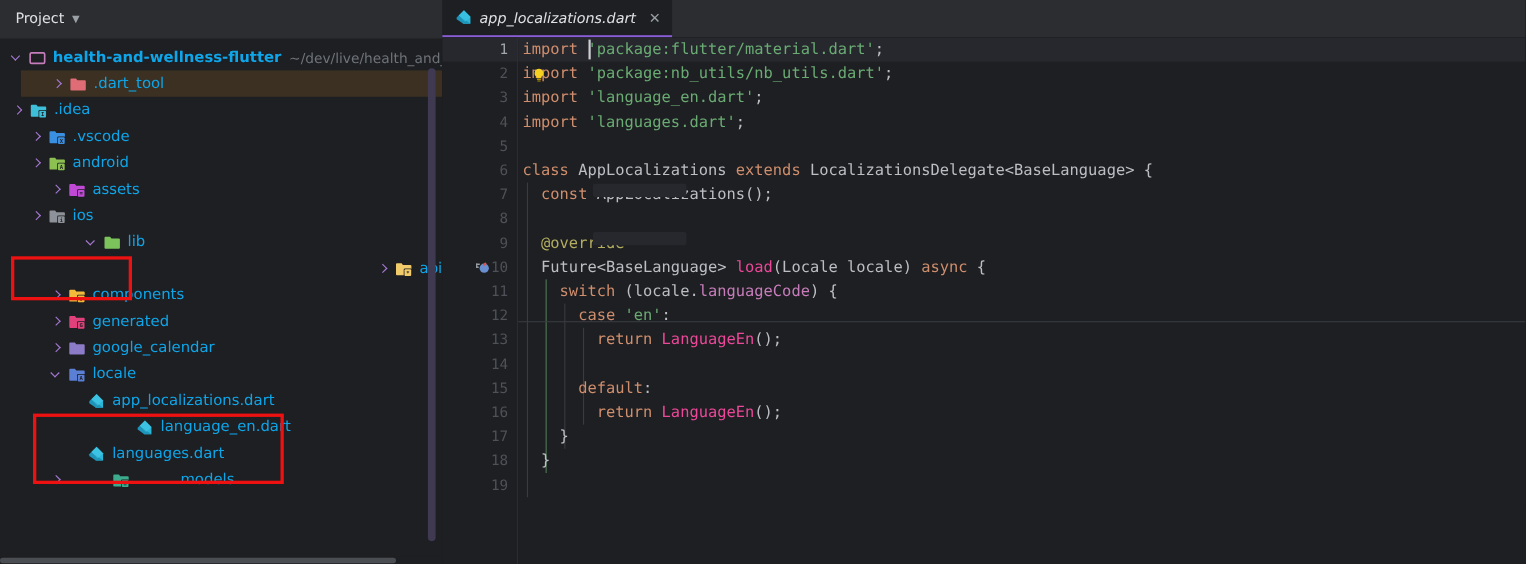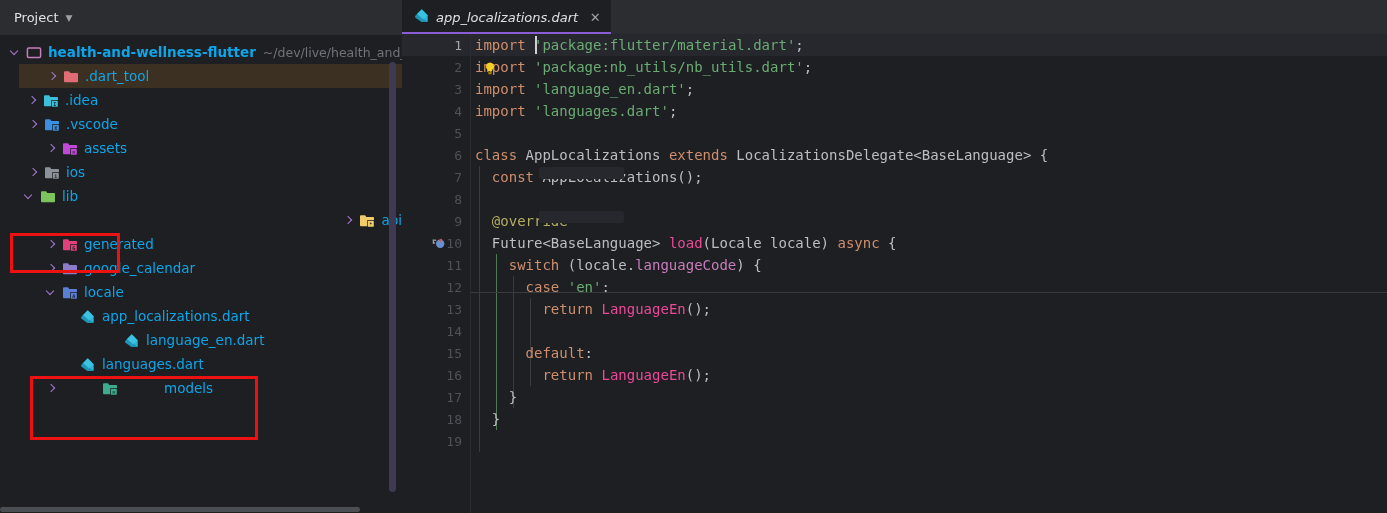--- a/index.html
+++ b/index.html
@@ -222,21 +222,21 @@
         </div>
         <div class="row sel" style="padding-left: 28px;">
           <span class="arrow has"></span>
           <span class="dicon">
             <svg width="16" height="15" viewBox="0 0 16 15">
               <path d="M1 3.2 A0.9 0.9 0 0 1 1.9 2.3 L6.1 2.3 L7.3 3.9 L14.1 3.9 A0.9 0.9 0 0 1 15 4.8 L15 12.3 A0.9 0.9 0 0 1 14.1 13.2 L1.9 13.2 A0.9 0.9 0 0 1 1 12.3 Z" fill="#e06c75"></path>
             </svg>
           </span>
           <span class="lbl">.dart_tool</span>
         </div>
-        <div class="row" style="padding-left: 27px;">
+        <div class="row" style="padding-left: 11px;">
           <span class="arrow has"></span>
           <span class="dicon">
             <svg width="16" height="15" viewBox="0 0 16 15">
               <path d="M1 3.2 A0.9 0.9 0 0 1 1.9 2.3 L6.1 2.3 L7.3 3.9 L14.1 3.9 A0.9 0.9 0 0 1 15 4.8 L15 12.3 A0.9 0.9 0 0 1 14.1 13.2 L1.9 13.2 A0.9 0.9 0 0 1 1 12.3 Z" fill="#3dbfd9"></path>
               <rect x="8" y="7" width="7.5" height="7.5" rx="1.2" fill="#1e1f22"></rect>
               <rect x="8.7" y="7.7" width="6.1" height="6.1" rx="0.9" fill="#3dbfd9"></rect>
               <text x="11.75" y="12.6" font-size="5" text-anchor="middle" fill="#1e1f22" font-family="monospace" font-weight="bold">I</text>
             </svg>
           </span>
           <span class="lbl">.idea</span>
@@ -246,20 +246,32 @@
           <span class="dicon">
             <svg width="16" height="15" viewBox="0 0 16 15">
               <path d="M1 3.2 A0.9 0.9 0 0 1 1.9 2.3 L6.1 2.3 L7.3 3.9 L14.1 3.9 A0.9 0.9 0 0 1 15 4.8 L15 12.3 A0.9 0.9 0 0 1 14.1 13.2 L1.9 13.2 A0.9 0.9 0 0 1 1 12.3 Z" fill="#3b8fe0"></path>
               <rect x="8" y="7" width="7.5" height="7.5" rx="1.2" fill="#1e1f22"></rect>
               <rect x="8.7" y="7.7" width="6.1" height="6.1" rx="0.9" fill="#3b8fe0"></rect>
               <text x="11.75" y="12.6" font-size="5" text-anchor="middle" fill="#1e1f22" font-family="monospace" font-weight="bold">X</text>
             </svg>
           </span>
           <span class="lbl">.vscode</span>
         </div>
+        <div class="row" style="padding-left: 28px;">
+          <span class="arrow has"></span>
+          <span class="dicon">
+            <svg width="16" height="15" viewBox="0 0 16 15">
+              <path d="M1 3.2 A0.9 0.9 0 0 1 1.9 2.3 L6.1 2.3 L7.3 3.9 L14.1 3.9 A0.9 0.9 0 0 1 15 4.8 L15 12.3 A0.9 0.9 0 0 1 14.1 13.2 L1.9 13.2 A0.9 0.9 0 0 1 1 12.3 Z" fill="#8cc152"></path>
+              <rect x="8" y="7" width="7.5" height="7.5" rx="1.2" fill="#1e1f22"></rect>
+              <rect x="8.7" y="7.7" width="6.1" height="6.1" rx="0.9" fill="#8cc152"></rect>
+              <text x="11.75" y="12.6" font-size="5" text-anchor="middle" fill="#1e1f22" font-family="monospace" font-weight="bold">A</text>
+            </svg>
+          </span>
+          <span class="lbl">android</span>
+        </div>
         <div class="row" style="padding-left: 28px; margin-left: 18px;">
           <span class="arrow has"></span>
           <span class="dicon">
             <svg width="16" height="15" viewBox="0 0 16 15">
               <path d="M1 3.2 A0.9 0.9 0 0 1 1.9 2.3 L6.1 2.3 L7.3 3.9 L14.1 3.9 A0.9 0.9 0 0 1 15 4.8 L15 12.3 A0.9 0.9 0 0 1 14.1 13.2 L1.9 13.2 A0.9 0.9 0 0 1 1 12.3 Z" fill="#c04ad6"></path>
               <rect x="8" y="7" width="7.5" height="7.5" rx="1.2" fill="#1e1f22"></rect>
               <rect x="8.7" y="7.7" width="6.1" height="6.1" rx="0.9" fill="#c04ad6"></rect>
               <text x="11.75" y="12.6" font-size="5" text-anchor="middle" fill="#1e1f22" font-family="monospace" font-weight="bold">=</text>
             </svg>
           </span>
@@ -270,40 +282,52 @@
           <span class="dicon">
             <svg width="16" height="15" viewBox="0 0 16 15">
               <path d="M1 3.2 A0.9 0.9 0 0 1 1.9 2.3 L6.1 2.3 L7.3 3.9 L14.1 3.9 A0.9 0.9 0 0 1 15 4.8 L15 12.3 A0.9 0.9 0 0 1 14.1 13.2 L1.9 13.2 A0.9 0.9 0 0 1 1 12.3 Z" fill="#8d9199"></path>
               <rect x="8" y="7" width="7.5" height="7.5" rx="1.2" fill="#1e1f22"></rect>
               <rect x="8.7" y="7.7" width="6.1" height="6.1" rx="0.9" fill="#8d9199"></rect>
               <text x="11.75" y="12.6" font-size="5" text-anchor="middle" fill="#1e1f22" font-family="monospace" font-weight="bold">i</text>
             </svg>
           </span>
           <span class="lbl">ios</span>
         </div>
-        <div class="row" style="padding-left: 24px;">
+        <div class="row" style="padding-left: 40px; margin-left: 38px;">
           <span class="arrow has open"></span>
           <span class="dicon">
             <svg width="16" height="15" viewBox="0 0 16 15">
               <path d="M1 3.2 A0.9 0.9 0 0 1 1.9 2.3 L6.1 2.3 L7.3 3.9 L14.1 3.9 A0.9 0.9 0 0 1 15 4.8 L15 12.3 A0.9 0.9 0 0 1 14.1 13.2 L1.9 13.2 A0.9 0.9 0 0 1 1 12.3 Z" fill="#7cc35c"></path>
             </svg>
           </span>
           <span class="lbl">lib</span>
         </div>
         <div class="row" style="padding-left: 46px; justify-content: flex-end;">
           <span class="arrow has"></span>
           <span class="dicon">
             <svg width="16" height="15" viewBox="0 0 16 15">
               <path d="M1 3.2 A0.9 0.9 0 0 1 1.9 2.3 L6.1 2.3 L7.3 3.9 L14.1 3.9 A0.9 0.9 0 0 1 15 4.8 L15 12.3 A0.9 0.9 0 0 1 14.1 13.2 L1.9 13.2 A0.9 0.9 0 0 1 1 12.3 Z" fill="#f2cb6b"></path>
               <rect x="8" y="7" width="7.5" height="7.5" rx="1.2" fill="#1e1f22"></rect>
               <rect x="8.7" y="7.7" width="6.1" height="6.1" rx="0.9" fill="#f2cb6b"></rect>
               <text x="11.75" y="12.6" font-size="5" text-anchor="middle" fill="#1e1f22" font-family="monospace" font-weight="bold">*</text>
             </svg>
           </span>
           <span class="lbl">api</span>
+        </div>
+        <div class="row" style="padding-left: 46px;">
+          <span class="arrow has"></span>
+          <span class="dicon">
+            <svg width="16" height="15" viewBox="0 0 16 15">
+              <path d="M1 3.2 A0.9 0.9 0 0 1 1.9 2.3 L6.1 2.3 L7.3 3.9 L14.1 3.9 A0.9 0.9 0 0 1 15 4.8 L15 12.3 A0.9 0.9 0 0 1 14.1 13.2 L1.9 13.2 A0.9 0.9 0 0 1 1 12.3 Z" fill="#f2b93b"></path>
+              <rect x="8" y="7" width="7.5" height="7.5" rx="1.2" fill="#1e1f22"></rect>
+              <rect x="8.7" y="7.7" width="6.1" height="6.1" rx="0.9" fill="#f2b93b"></rect>
+              <text x="11.75" y="12.6" font-size="5" text-anchor="middle" fill="#1e1f22" font-family="monospace" font-weight="bold">#</text>
+            </svg>
+          </span>
+          <span class="lbl">components</span>
         </div>
         <div class="row" style="padding-left: 46px;">
           <span class="arrow has"></span>
           <span class="dicon">
             <svg width="16" height="15" viewBox="0 0 16 15">
               <path d="M1 3.2 A0.9 0.9 0 0 1 1.9 2.3 L6.1 2.3 L7.3 3.9 L14.1 3.9 A0.9 0.9 0 0 1 15 4.8 L15 12.3 A0.9 0.9 0 0 1 14.1 13.2 L1.9 13.2 A0.9 0.9 0 0 1 1 12.3 Z" fill="#e0417a"></path>
               <rect x="8" y="7" width="7.5" height="7.5" rx="1.2" fill="#1e1f22"></rect>
               <rect x="8.7" y="7.7" width="6.1" height="6.1" rx="0.9" fill="#e0417a"></rect>
               <text x="11.75" y="12.6" font-size="5" text-anchor="middle" fill="#1e1f22" font-family="monospace" font-weight="bold">G</text>
             </svg>

